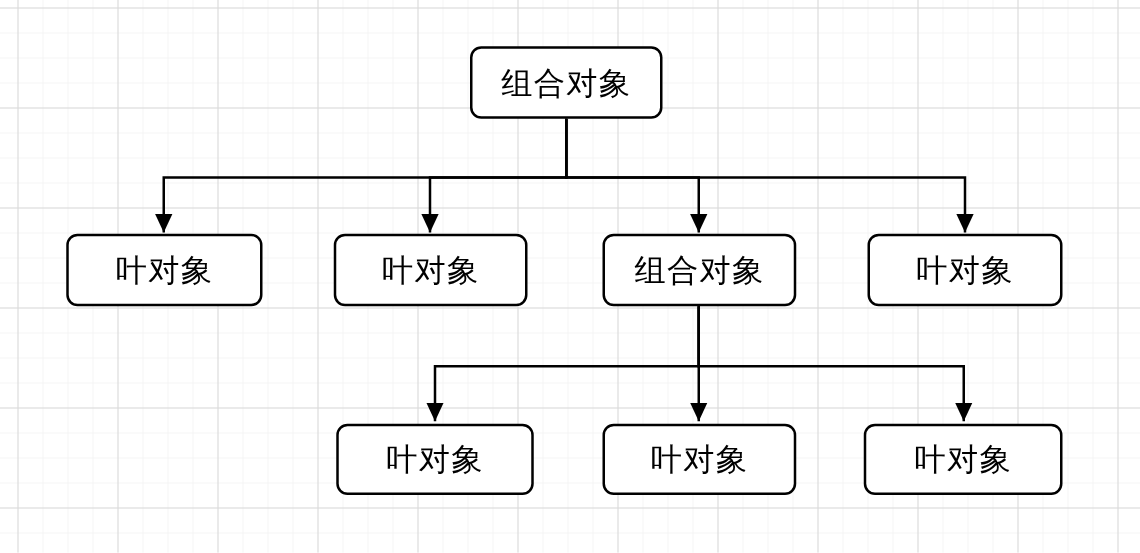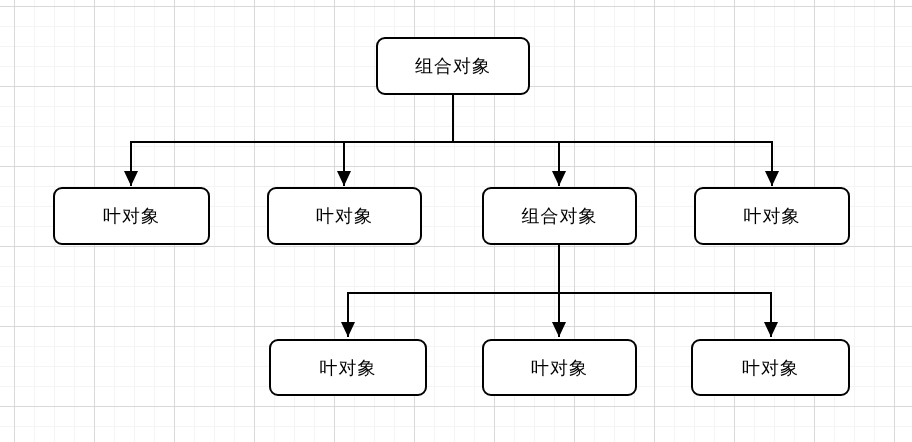--- a/index.html
+++ b/index.html
@@ -36,21 +36,21 @@
   }
   .node {
     position: absolute;
     box-sizing: border-box;
     background: #ffffff;
     border: 2px solid #000000;
     border-radius: 9px;
     display: flex;
     align-items: center;
     justify-content: center;
-    font-size: 18px;
+    font-size: 25px;
     letter-spacing: 1px;
     color: #000000;
     white-space: nowrap;
   }
 </style>
 </head>
 <body>
 
 <div class="canvas">
 

